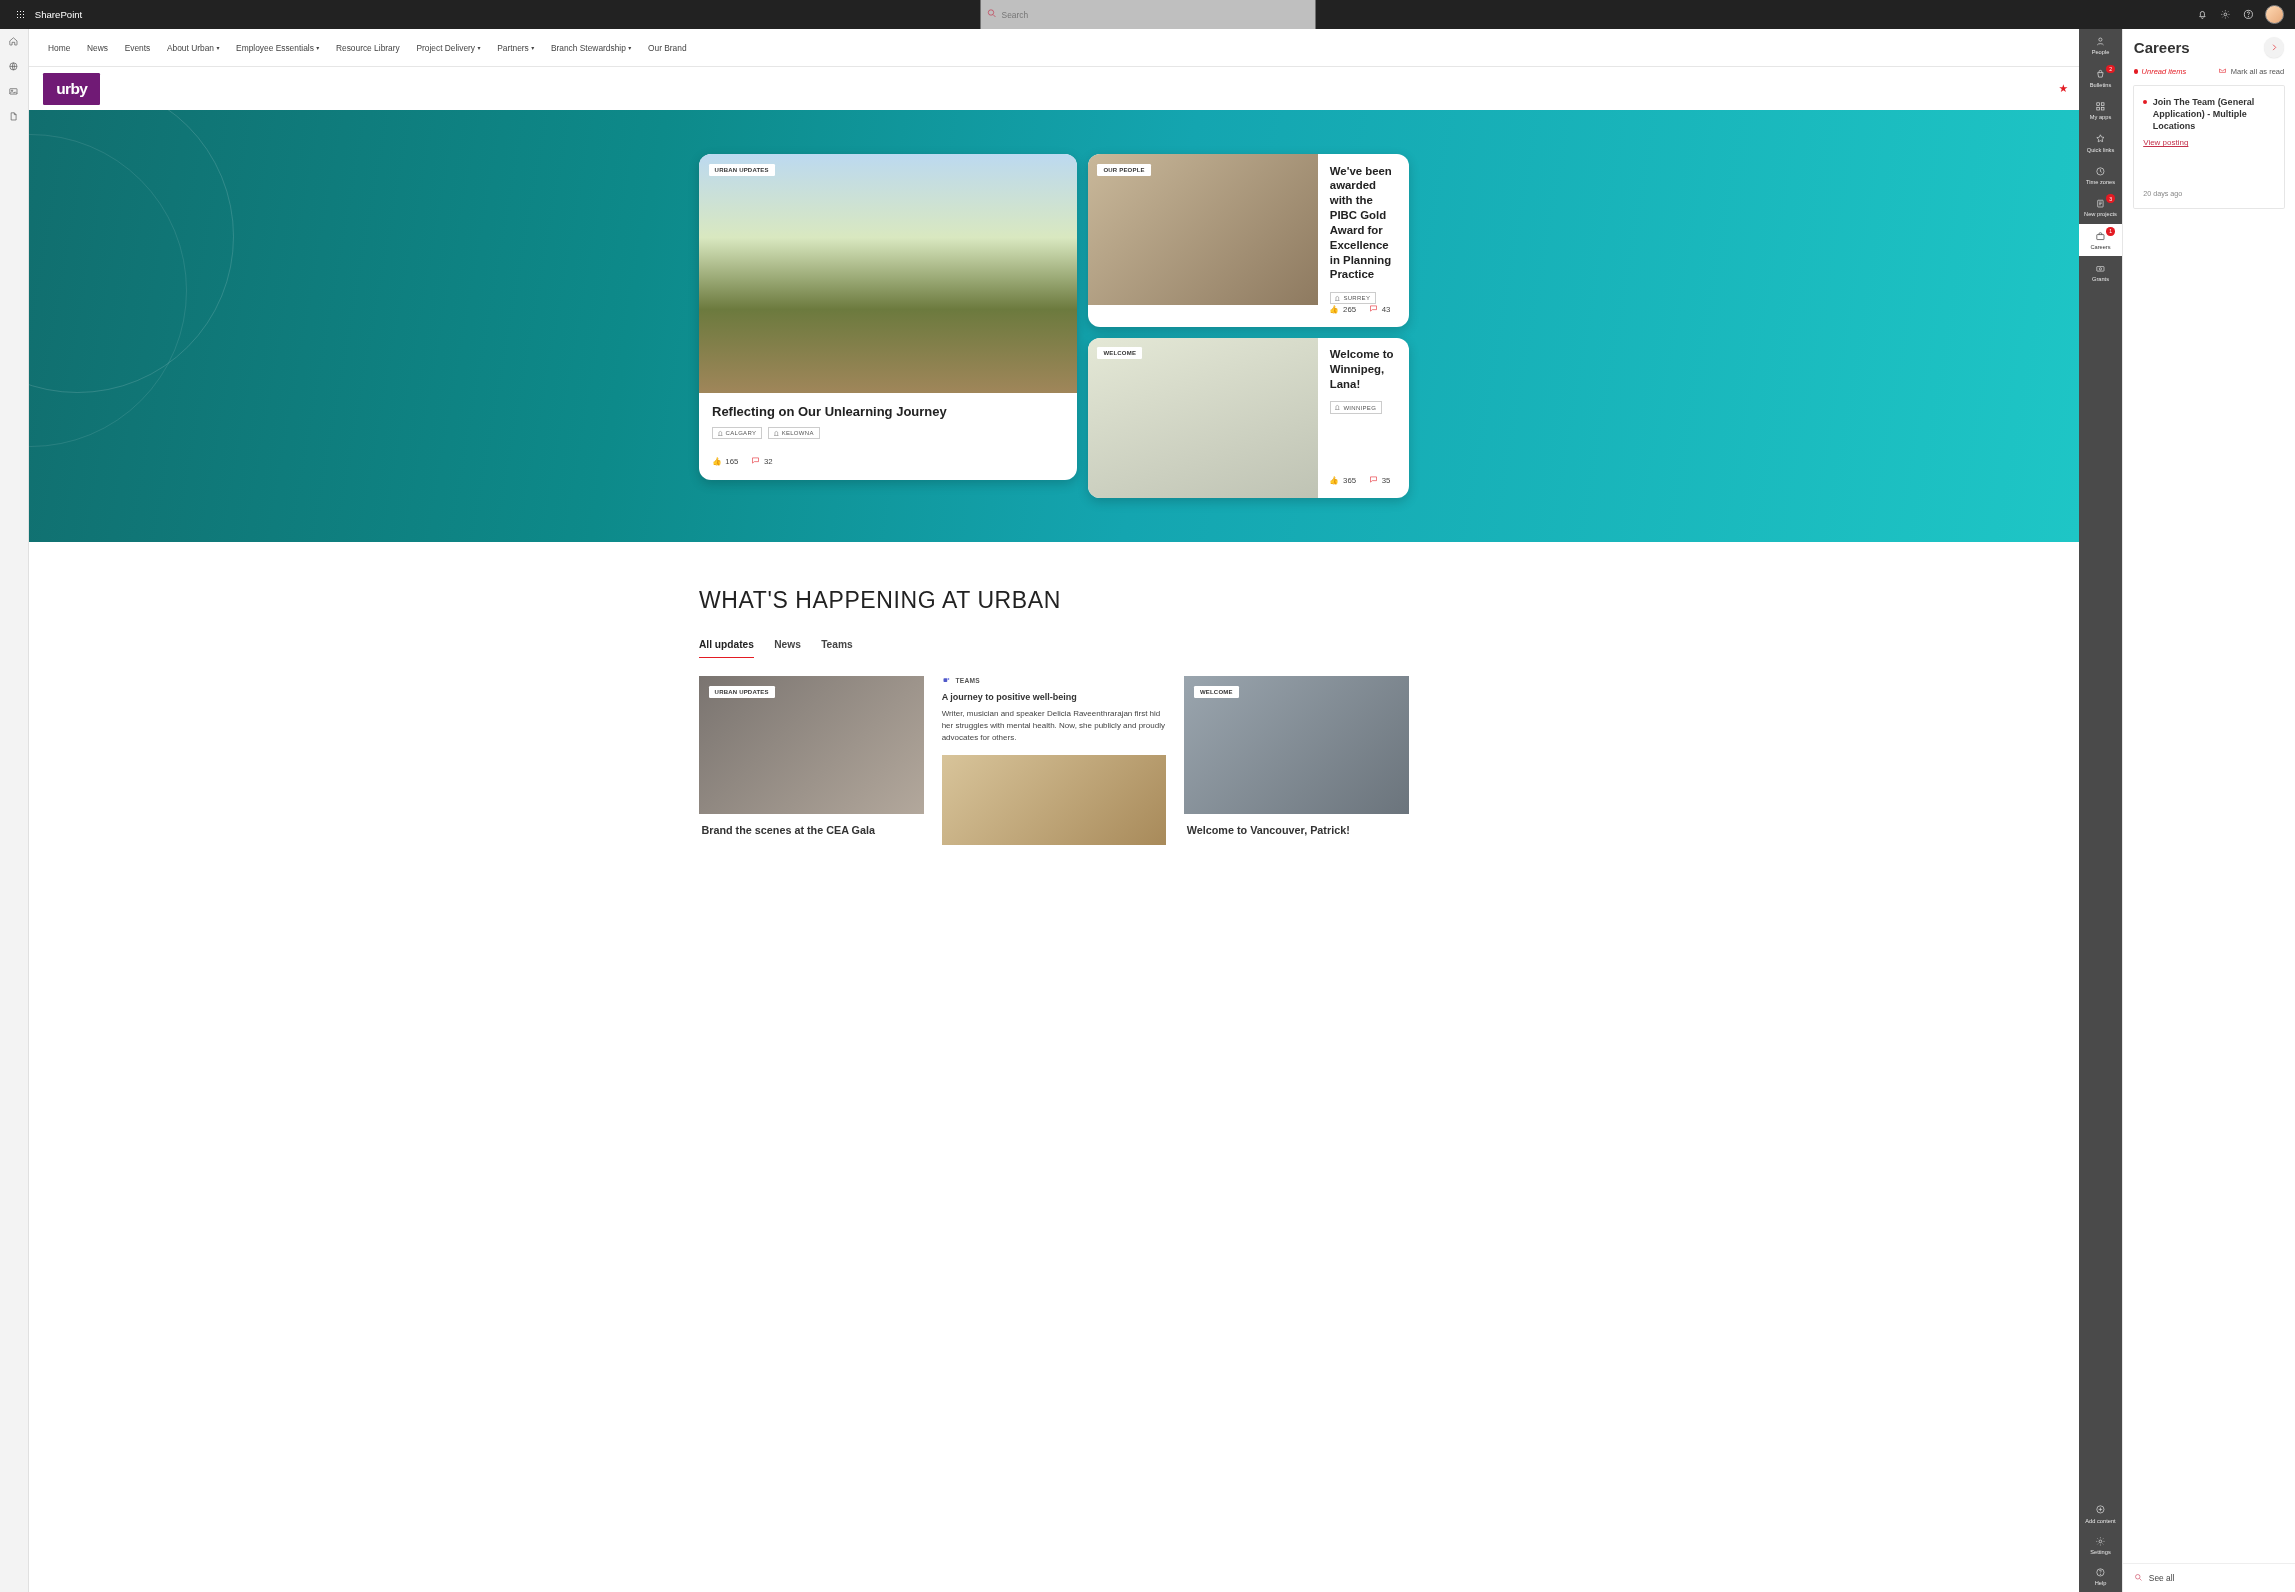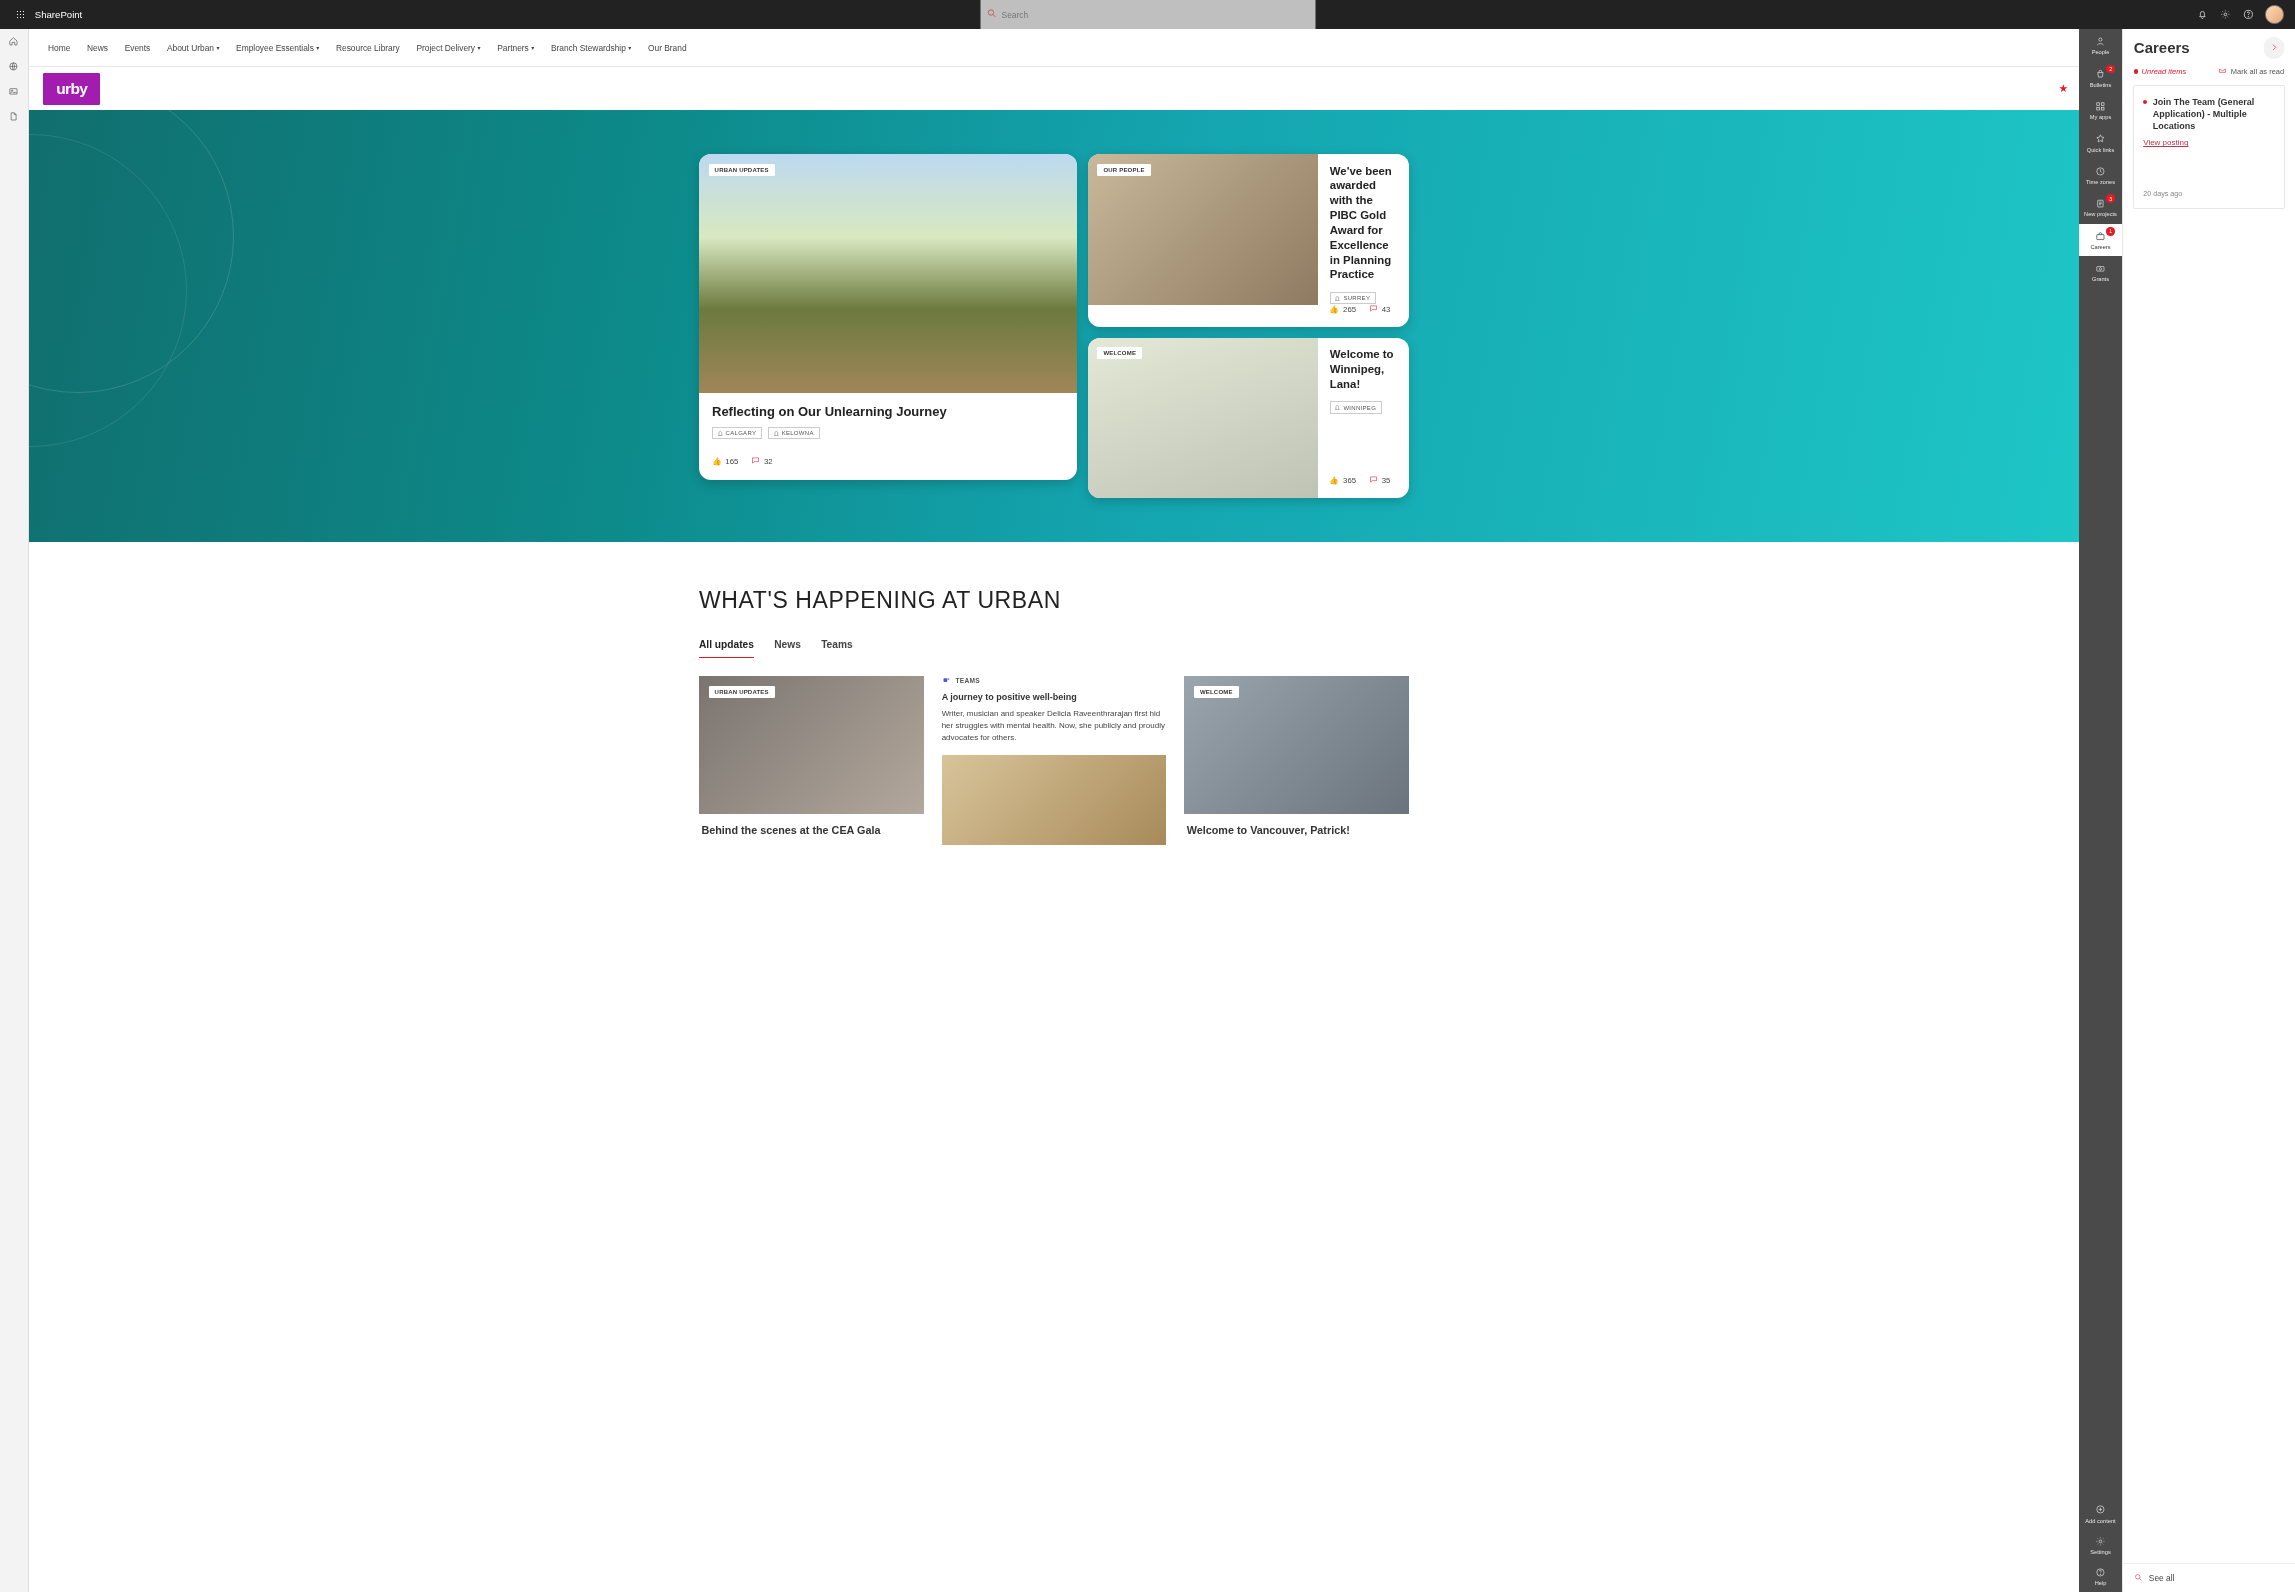--- a/index.html
+++ b/index.html
@@ -26,21 +26,21 @@
 
 .main { flex: 1; background: #fff; overflow-y: auto; position: relative; }
 
 
 .top-nav { height: 38px; display: flex; align-items: center; gap: 16.7px; padding: 0 19px; border-bottom: 0.6px solid #e6e6e6; font-size: 8.4px; }
 .nav-item { cursor: pointer; display: flex; align-items: center; gap: 2.4px; color: #444; }
 .chev { font-size: 6px; }
 
 
 .logo-row { height: 43px; display: flex; align-items: center; padding: 0 14.3px; position:relative; }
-.logo { width: 57px; height: 32px; background: #a21caf; display: flex; align-items: center; justify-content: center; border-radius: 1.2px; }
+.logo { width: 57px; height: 32px; background: #701a75; display: flex; align-items: center; justify-content: center; border-radius: 1.2px; }
 .logo-text { color: #fff; font-size: 15.5px; font-weight: 700; letter-spacing: -0.6px; }
 .star { position:absolute; right:10.8px; color:#e31b23; font-size:10.8px; }
 
 
 .hero { background: linear-gradient(100deg, #116e6e 0%, #0d8a8a 30%, #14a5b0 55%, #1ec6c6 100%); padding: 44px 0 44px 0; position:relative; overflow:hidden; }
 .hero::before{ content:""; position:absolute; left:-108px; top:-30px; width:311px; height:311px; border:0.6px solid rgba(255,255,255,.14); border-radius:50%; }
 .hero::after{ content:""; position:absolute; left:-155px; top:24px; width:311px; height:311px; border:0.6px solid rgba(255,255,255,.1); border-radius:50%; }
 .hero-grid { display: flex; gap: 10.8px; max-width: 753px; margin: 0 auto; padding:0 21.5px; }
 .hero-left { flex: 0 0 378px; }
 .hero-right { flex: 1; display: flex; flex-direction: column; gap: 10.8px; }
@@ -339,21 +339,21 @@
       <div class="tabs">
         <span class="tab active">All updates</span>
         <span class="tab">News</span>
         <span class="tab">Teams</span>
       </div>
       <div class="card-row">
         <div class="col">
           <div class="card-img ph-card1" style="position:relative">
               <span class="pill">URBAN UPDATES</span>
             </div>
-          <div class="mini-title">Behind the scenes at the CEA Gala</div>
+          <div class="mini-title">Brand the scenes at the CEA Gala</div>
         </div>
         <div class="col teams-body">
           <div class="teams-head">
               <svg class="sv" style="width:9px;height:9px;stroke:#5059c9" viewBox="0 0 24 24">
                 <rect x="4" y="6" width="10" height="10" rx="2" fill="#5059c9" stroke="none"></rect>
                 <circle cx="17" cy="8" r="2.5" fill="#7b83eb" stroke="none"></circle>
               </svg>
               <span>TEAMS</span>
             </div>
           <h4>A journey to positive well-being</h4>

